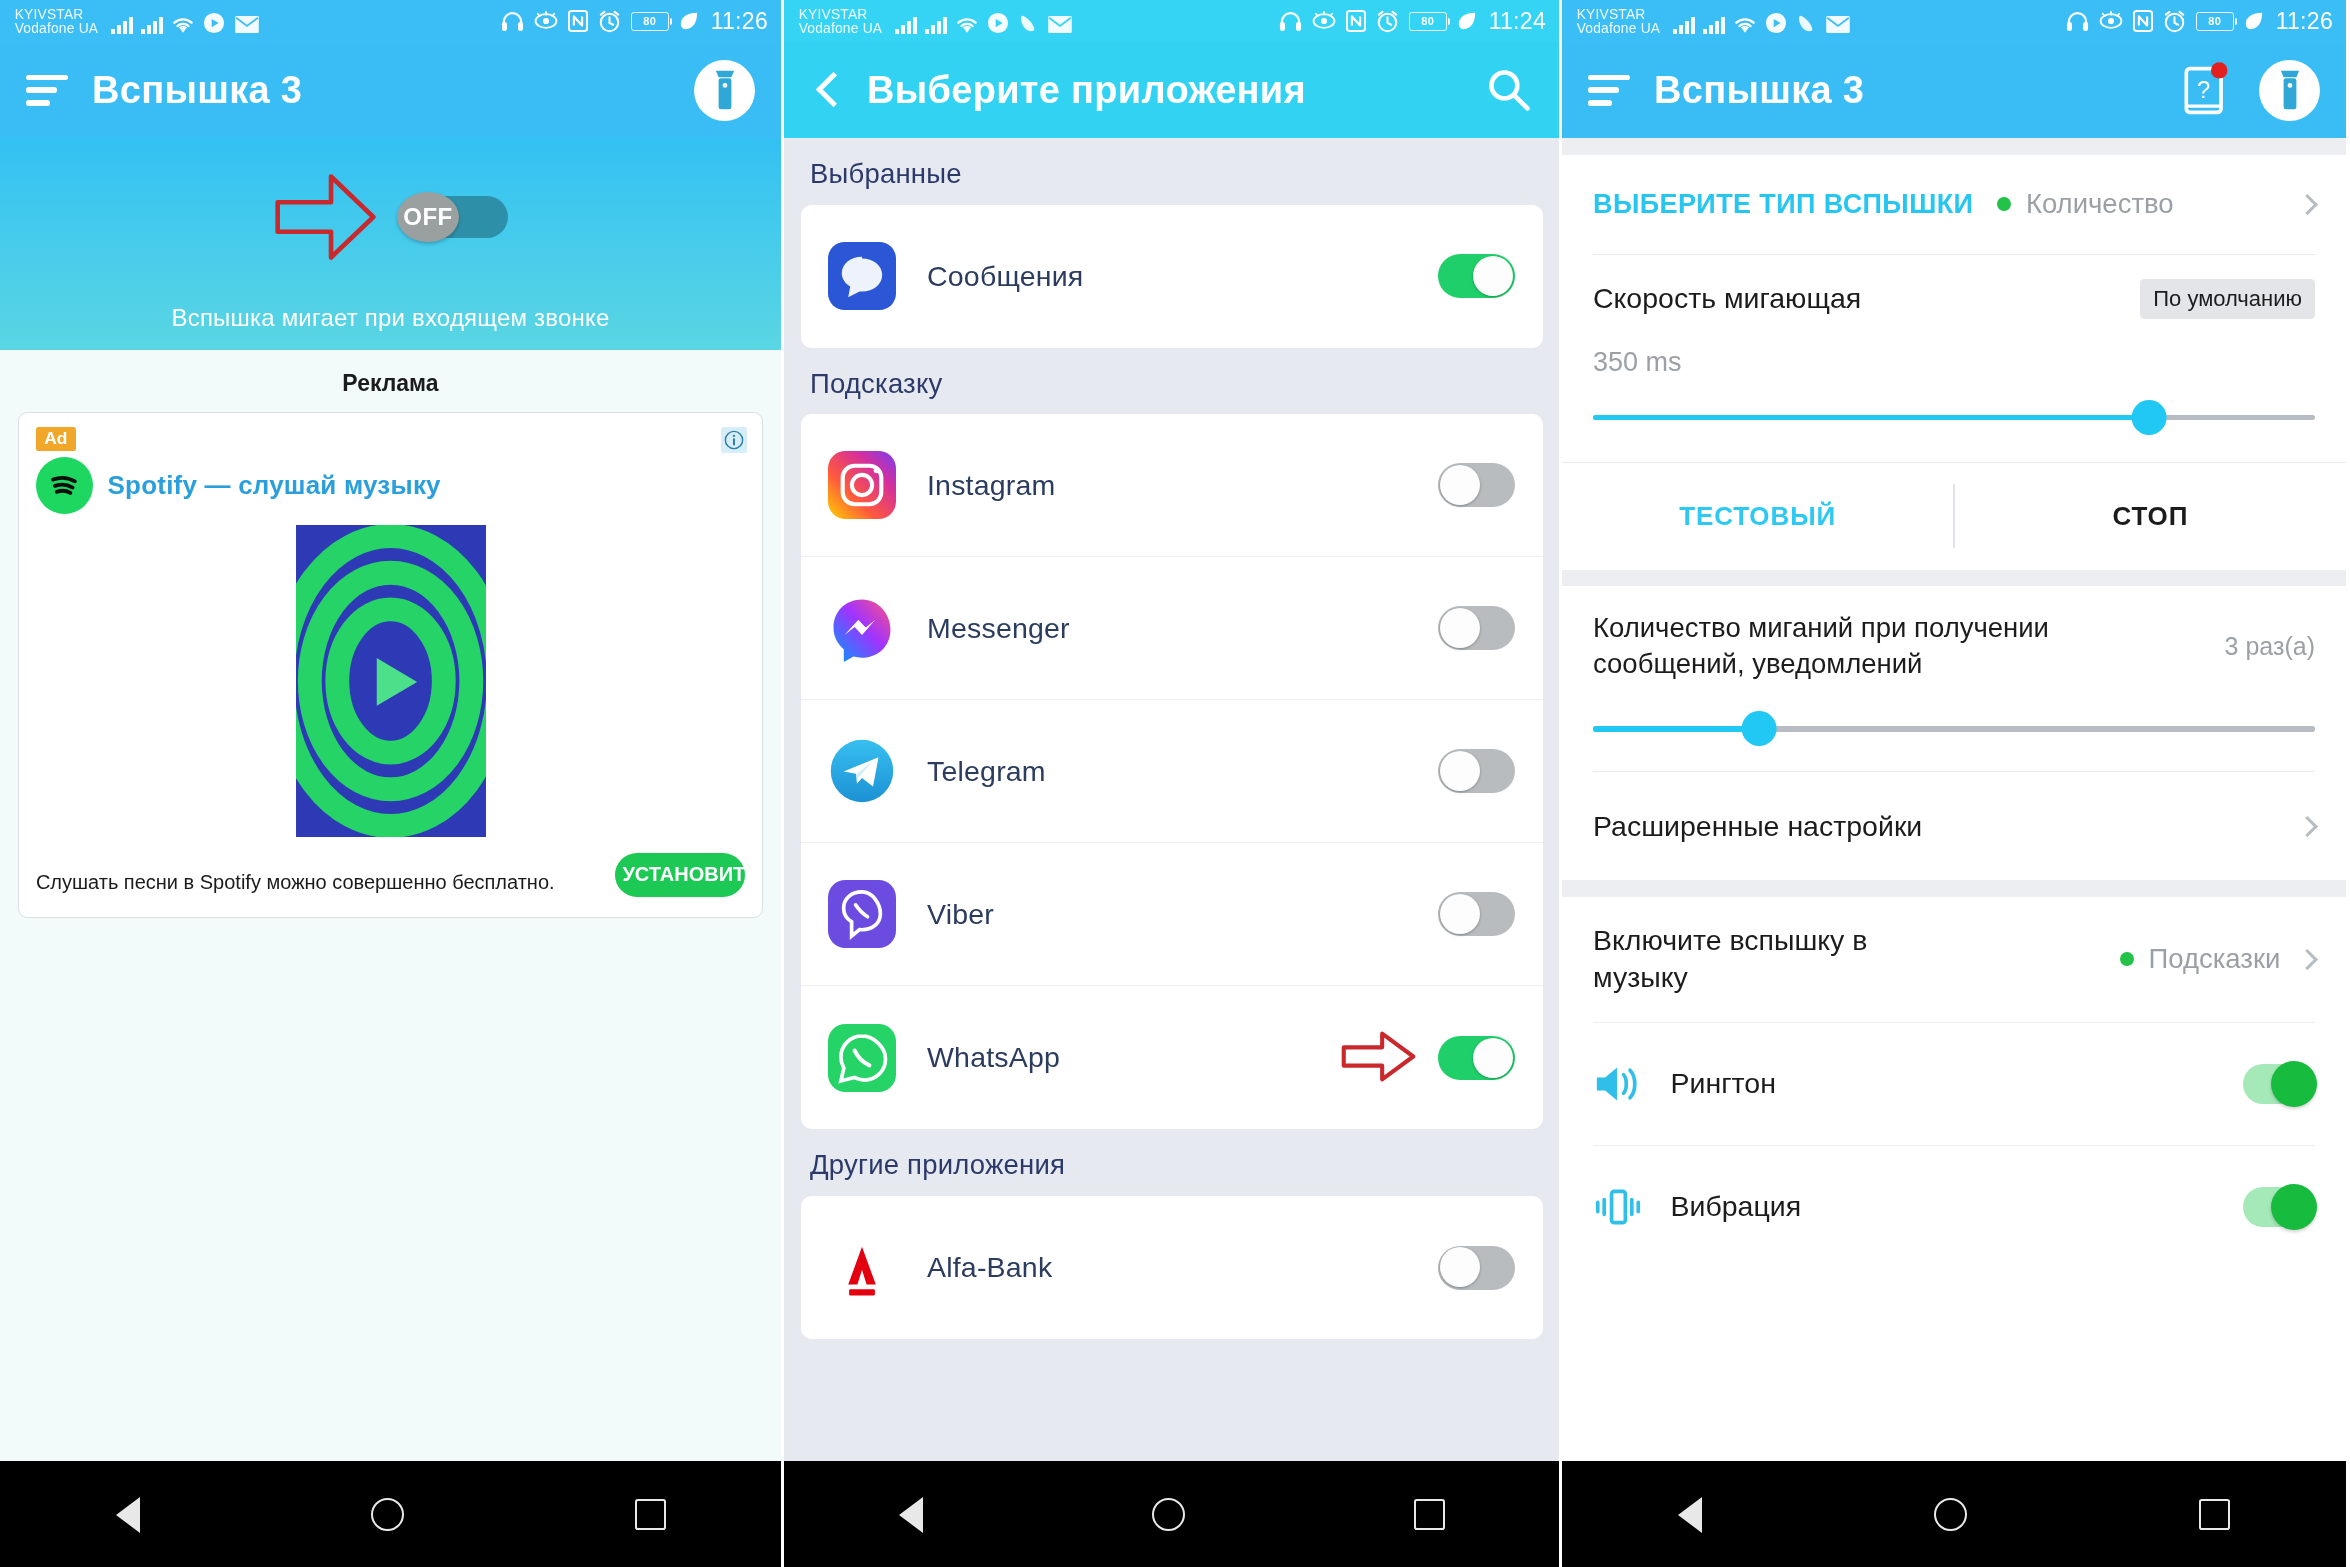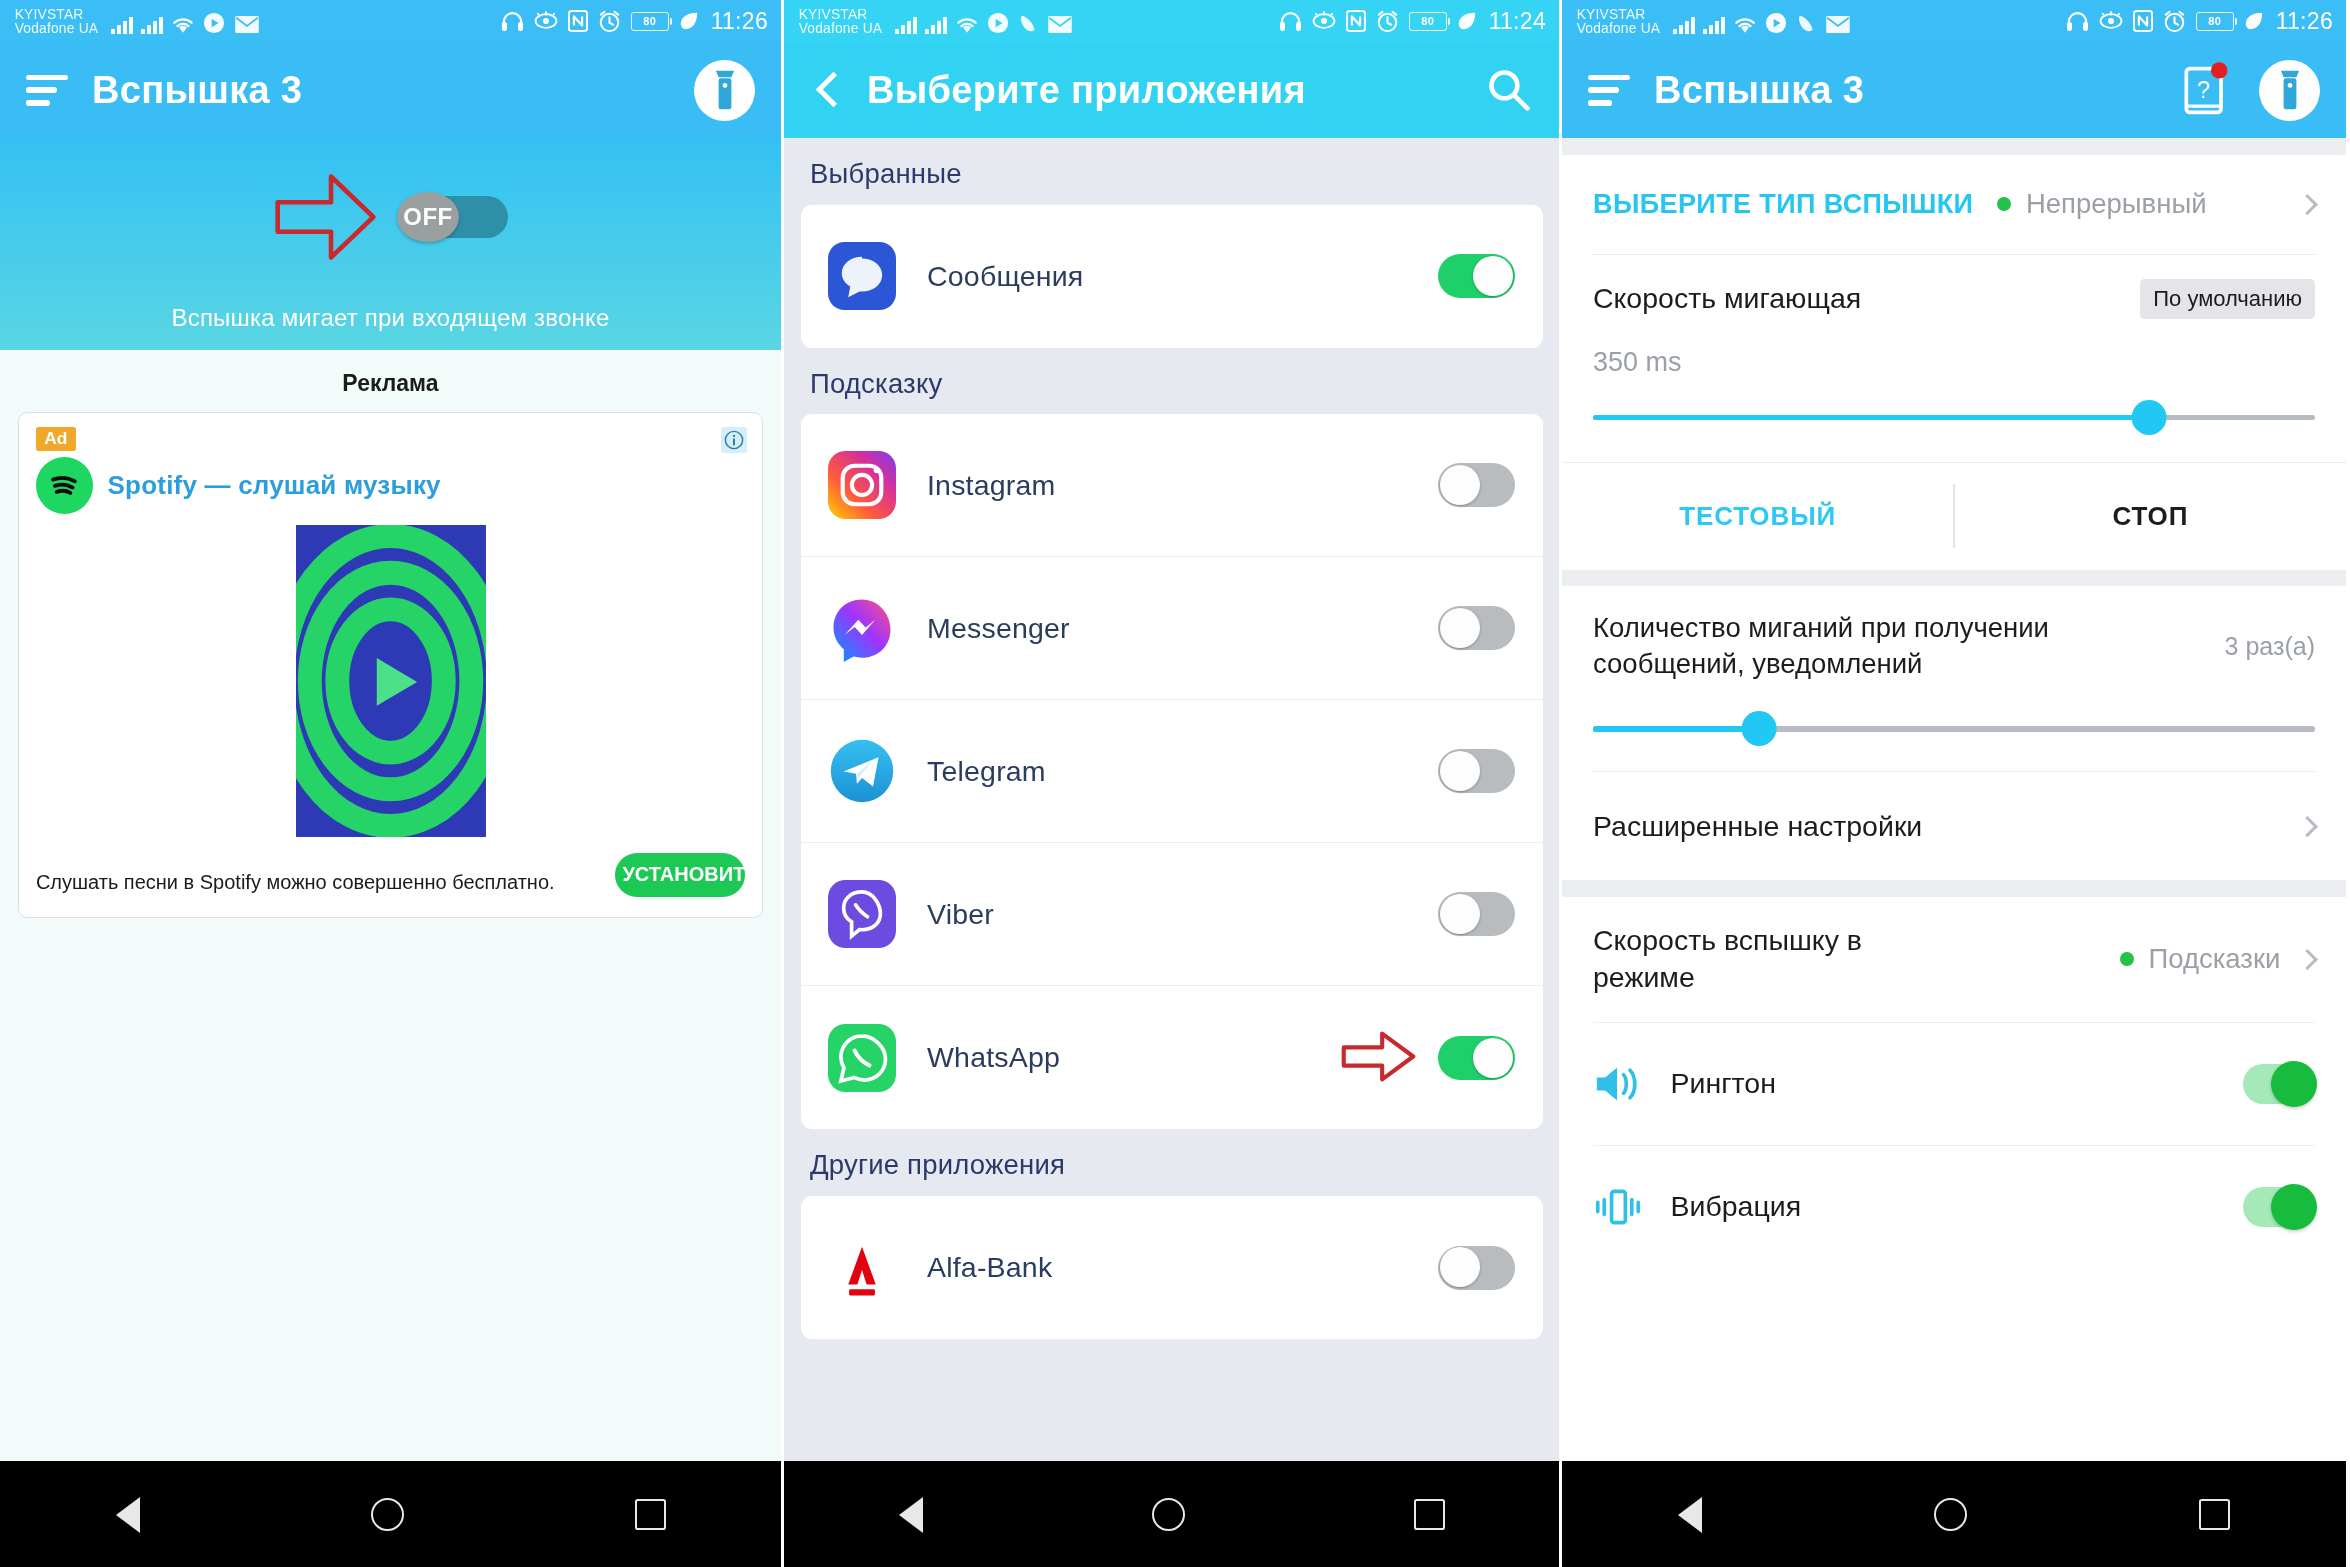--- a/index.html
+++ b/index.html
@@ -697,21 +697,21 @@
       </span>
     </div>
 
     <div class="p3-body">
       <div class="gapbar"></div>
 
       <div class="sect">
         <div class="r-type">
           <span class="lbl">ВЫБЕРИТЕ ТИП ВСПЫШКИ</span>
           <span class="greendot"></span>
-          <span class="val-muted">Непрерывный</span>
+          <span class="val-muted">Количество</span>
           <span style="margin-left:auto"></span>
           <span class="chev"></span>
         </div>
         <div class="hr"></div>
 
         <div class="r-speed">
           <span class="lbl">Скорость мигающая</span>
           <span class="chip">По умолчанию</span>
         </div>
         <div class="ms">350 ms</div>
@@ -746,21 +746,21 @@
         <div class="r-adv">
           <span class="lbl">Расширенные настройки</span>
           <span style="margin-left:auto"></span>
           <span class="chev"></span>
         </div>
       </div>
       <div class="gapbar"></div>
 
       <div class="sect">
         <div class="r-mode">
-          <span class="lbl">Скорость вспышку в режиме</span>
+          <span class="lbl">Включите вспышку в музыку</span>
           <span style="margin-left:auto"></span>
           <span class="greendot"></span>
           <span class="val-muted">Подсказки</span>
           <span class="chev"></span>
         </div>
 
         <div class="r-sound">
           <span class="sndicon">
             <svg width="50" height="46" viewBox="0 0 54 50">
                 <path d="M4 18h9l13-11v36L13 32H4z" fill="#2fbfe8"></path>

